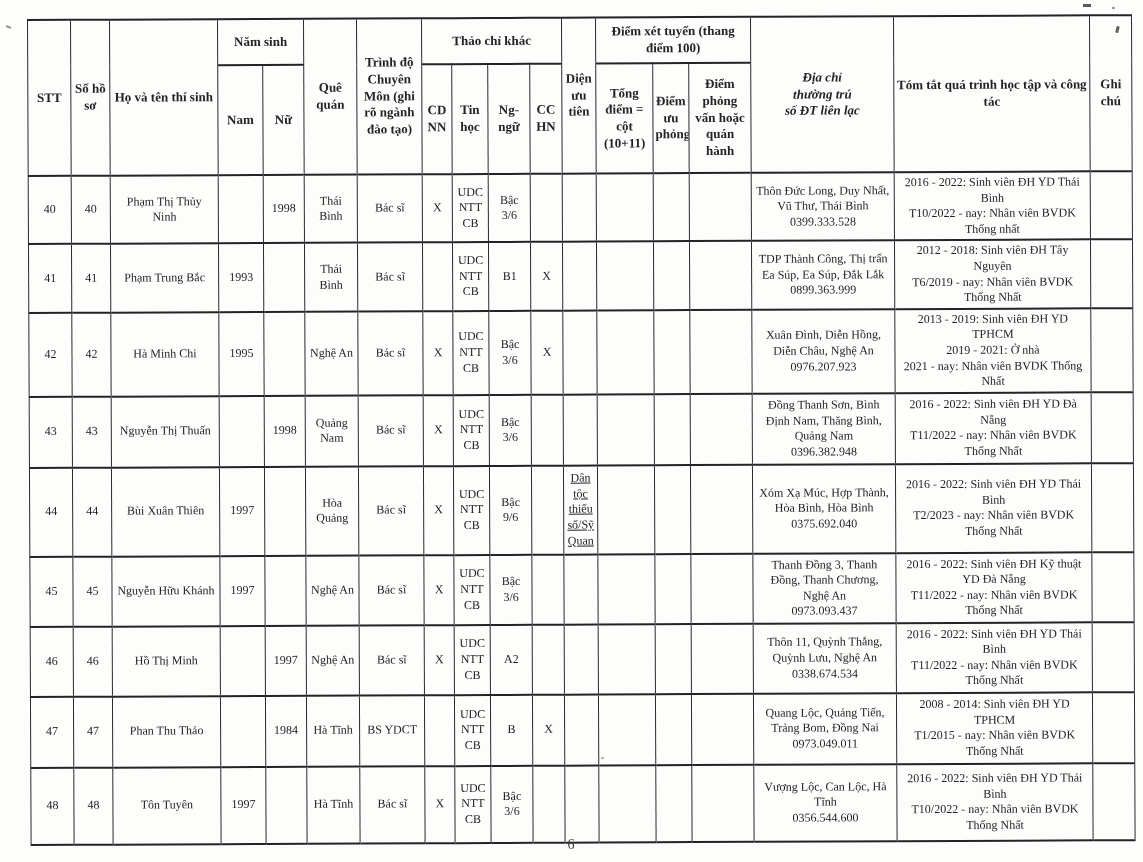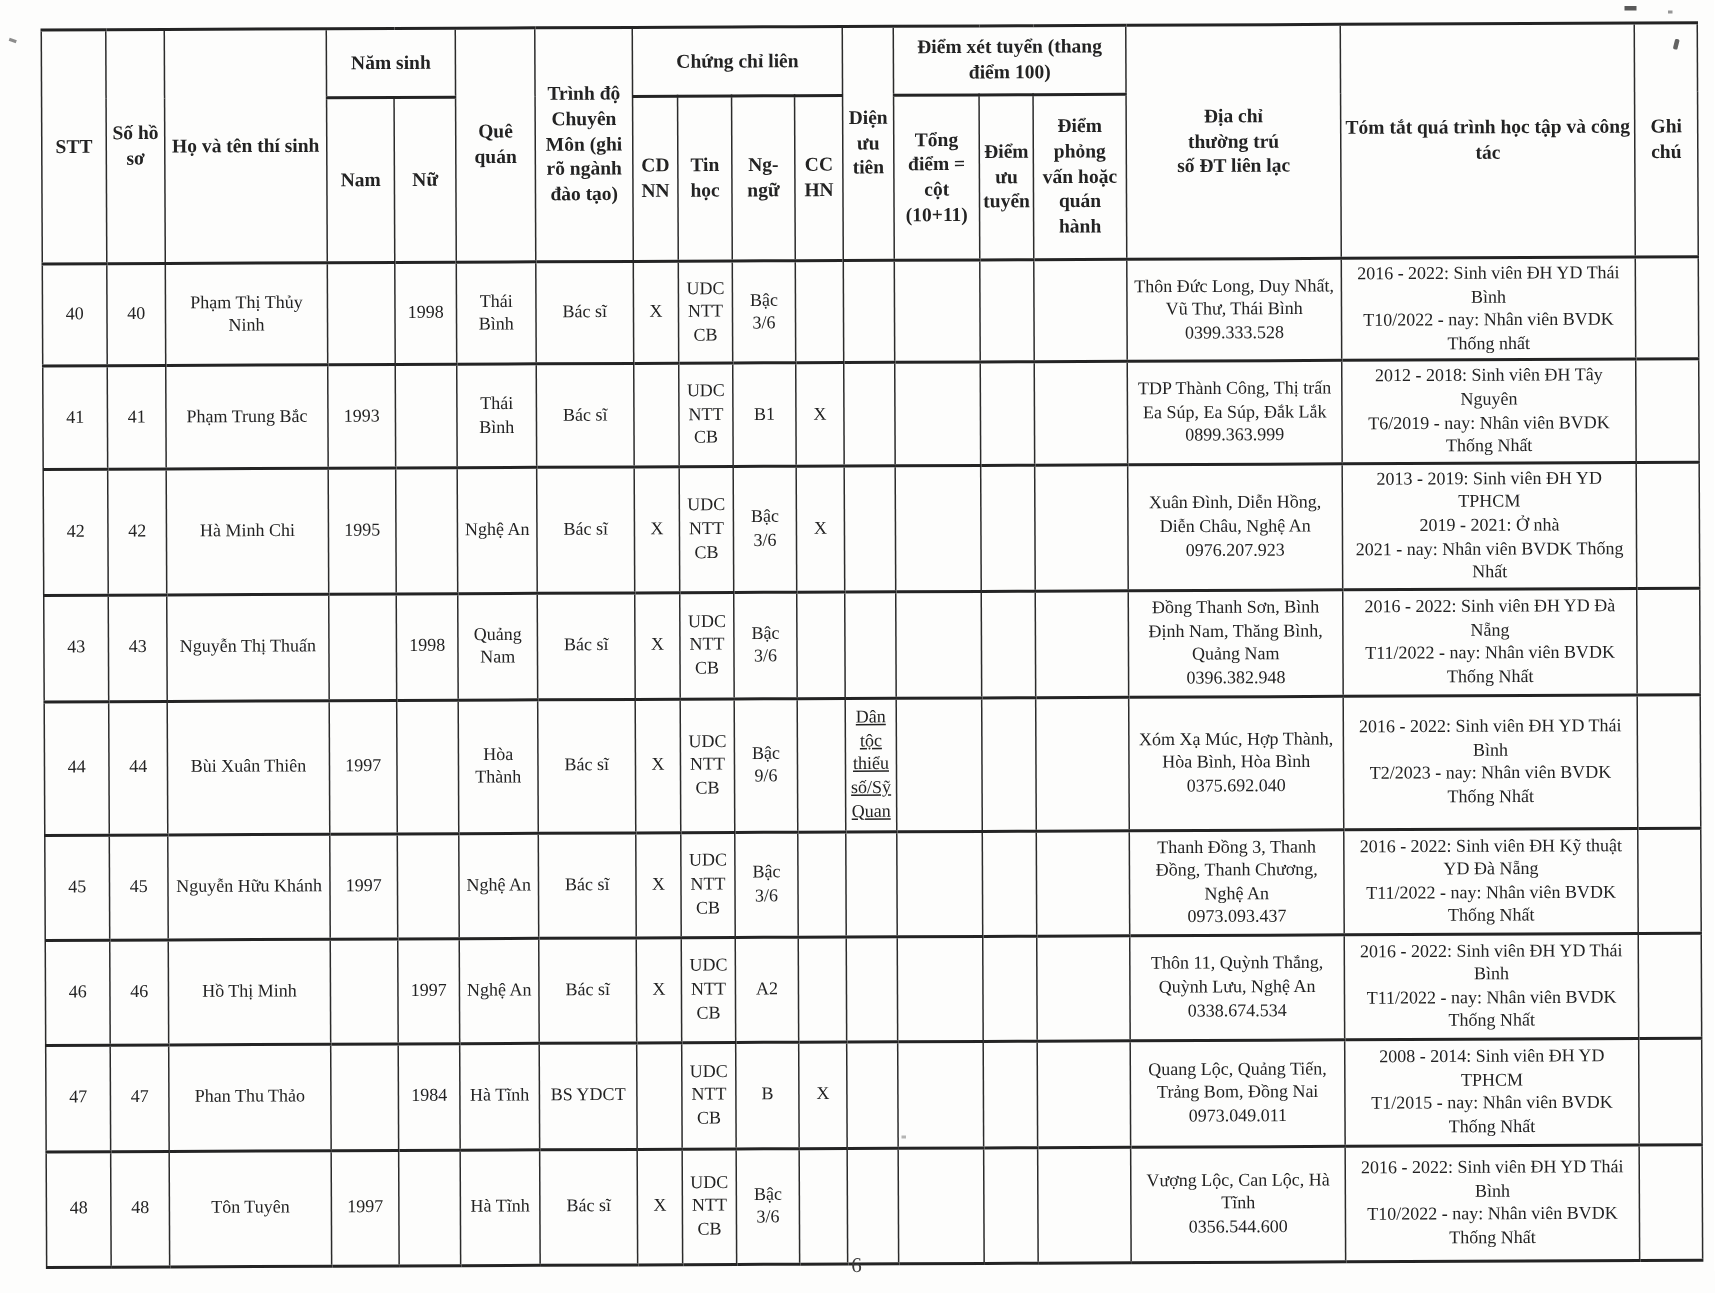--- a/index.html
+++ b/index.html
@@ -53,21 +53,21 @@
   tbody tr:nth-child(1) { height: 68px; }
   tbody tr:nth-child(2) { height: 67px; }
   tbody tr:nth-child(3) { height: 72px; }
   tbody tr:nth-child(4) { height: 71px; }
   tbody tr:nth-child(5) { height: 89px; }
   tbody tr:nth-child(6) { height: 70px; }
   tbody tr:nth-child(7) { height: 70px; }
   tbody tr:nth-child(8) { height: 71px; }
   tbody tr:nth-child(9) { height: 77px; }
 
-  th[data-name="col-header-dia-chi"] { white-space: pre-line; }
+  th[data-name="col-header-dia-chi"] { white-space: pre-line; font-style: italic; }
   td[data-field="ho_ten"] { text-align: left; padding-left: 5px; margin-left: 36px; }
   td[data-field="nam"], td[data-field="nu"] { text-align: right; padding-right: 2px; }
   td[data-field="dia_chi"] { white-space: pre-line; font-size: 12px; line-height: 1.32; }
   td[data-field="tom_tat"] { white-space: pre-line; text-align: left; padding-left: 4px; font-size: 12px; line-height: 1.32; }
   td[data-field="dien_uu_tien"] { text-align: left; padding-left: 3px; font-size: 11.5px; text-decoration: underline; }
 
   .page-number {
     position: absolute;
     left: 0;
     top: 837px;
@@ -117,38 +117,38 @@
         <col style="width:42px">
     </colgroup>
     <thead data-name="table-header">
       <tr class="h1" data-name="header-row-groups">
         <th rowspan="2" data-name="col-header-stt">STT</th>
         <th rowspan="2" data-name="col-header-so-ho-so">Số hồ sơ</th>
         <th rowspan="2" data-name="col-header-ho-ten">Họ và tên thí sinh</th>
         <th colspan="2" data-name="col-header-nam-sinh">Năm sinh</th>
         <th rowspan="2" data-name="col-header-que-quan">Quê quán</th>
         <th rowspan="2" data-name="col-header-trinh-do">Trình độ Chuyên Môn (ghi rõ ngành đào tạo)</th>
-        <th colspan="4" data-name="col-header-chung-chi-khac">Chứng chỉ liên</th>
+        <th colspan="4" data-name="col-header-chung-chi-khac">Thảo chỉ khác</th>
         <th rowspan="2" data-name="col-header-dien-uu-tien">Diện ưu tiên</th>
         <th colspan="3" data-name="col-header-diem-xet-tuyen">Điểm xét tuyển (thang điểm 100)</th>
         <th rowspan="2" data-name="col-header-dia-chi">Địa chỉ
 thường trú
 số ĐT liên lạc</th>
         <th rowspan="2" data-name="col-header-tom-tat">Tóm tắt quá trình học tập và công tác</th>
         <th rowspan="2" data-name="col-header-ghi-chu">Ghi chú</th>
       </tr>
       <tr class="h2" data-name="header-row-subcolumns">
         <th data-name="col-header-nam">Nam</th>
         <th data-name="col-header-nu">Nữ</th>
         <th data-name="col-header-cd-nn">CD NN</th>
         <th data-name="col-header-tin-hoc">Tin học</th>
         <th data-name="col-header-ng-ngu">Ng- ngữ</th>
         <th data-name="col-header-cc-hn">CC HN</th>
         <th data-name="col-header-tong-diem">Tổng điểm = cột (10+11)</th>
-        <th data-name="col-header-diem-uu-tien">Điểm ưu tuyển</th>
+        <th data-name="col-header-diem-uu-tien">Điểm ưu phỏng</th>
         <th data-name="col-header-diem-phong-van">Điểm phỏng vấn hoặc quán hành</th>
       </tr>
     </thead>
     <tbody data-name="table-body">
         <tr data-name="table-row">
     <td data-field="stt" data-name="cell-stt">40</td>
     <td data-field="so_ho_so" data-name="cell-so-ho-so">40</td>
     <td data-field="ho_ten" data-name="cell-ho-ten">Phạm Thị Thủy Ninh</td>
     <td data-field="nam" data-name="cell-nam-sinh-nam"></td>
     <td data-field="nu" data-name="cell-nam-sinh-nu">1998</td>
@@ -234,21 +234,21 @@
     <td data-field="tom_tat" data-name="cell-tom-tat">2016 - 2022: Sinh viên ĐH YD Đà Nẵng
 T11/2022 - nay: Nhân viên BVDK Thống Nhất</td>
     <td data-field="ghi_chu" data-name="cell-ghi-chu"></td>
   </tr>
         <tr data-name="table-row">
     <td data-field="stt" data-name="cell-stt">44</td>
     <td data-field="so_ho_so" data-name="cell-so-ho-so">44</td>
     <td data-field="ho_ten" data-name="cell-ho-ten">Bùi Xuân Thiên</td>
     <td data-field="nam" data-name="cell-nam-sinh-nam">1997</td>
     <td data-field="nu" data-name="cell-nam-sinh-nu"></td>
-    <td data-field="que_quan" data-name="cell-que-quan">Hòa Thành</td>
+    <td data-field="que_quan" data-name="cell-que-quan">Hòa Quảng</td>
     <td data-field="trinh_do" data-name="cell-trinh-do">Bác sĩ</td>
     <td data-field="cd_nn" data-name="cell-cd-nn">X</td>
     <td data-field="tin_hoc" data-name="cell-tin-hoc">UDC NTT CB</td>
     <td data-field="ng_ngu" data-name="cell-ng-ngu">Bậc 9/6</td>
     <td data-field="cc_hn" data-name="cell-cc-hn"></td>
     <td data-field="dien_uu_tien" data-name="cell-dien-uu-tien">Dân tộc thiểu số/Sỹ Quan</td>
     <td data-field="tong_diem" data-name="cell-tong-diem"></td>
     <td data-field="diem_uu_tien" data-name="cell-diem-uu-tien"></td>
     <td data-field="diem_phong_van" data-name="cell-diem-phong-van"></td>
     <td data-field="dia_chi" data-name="cell-dia-chi">Xóm Xạ Múc, Hợp Thành, Hòa Bình, Hòa Bình

